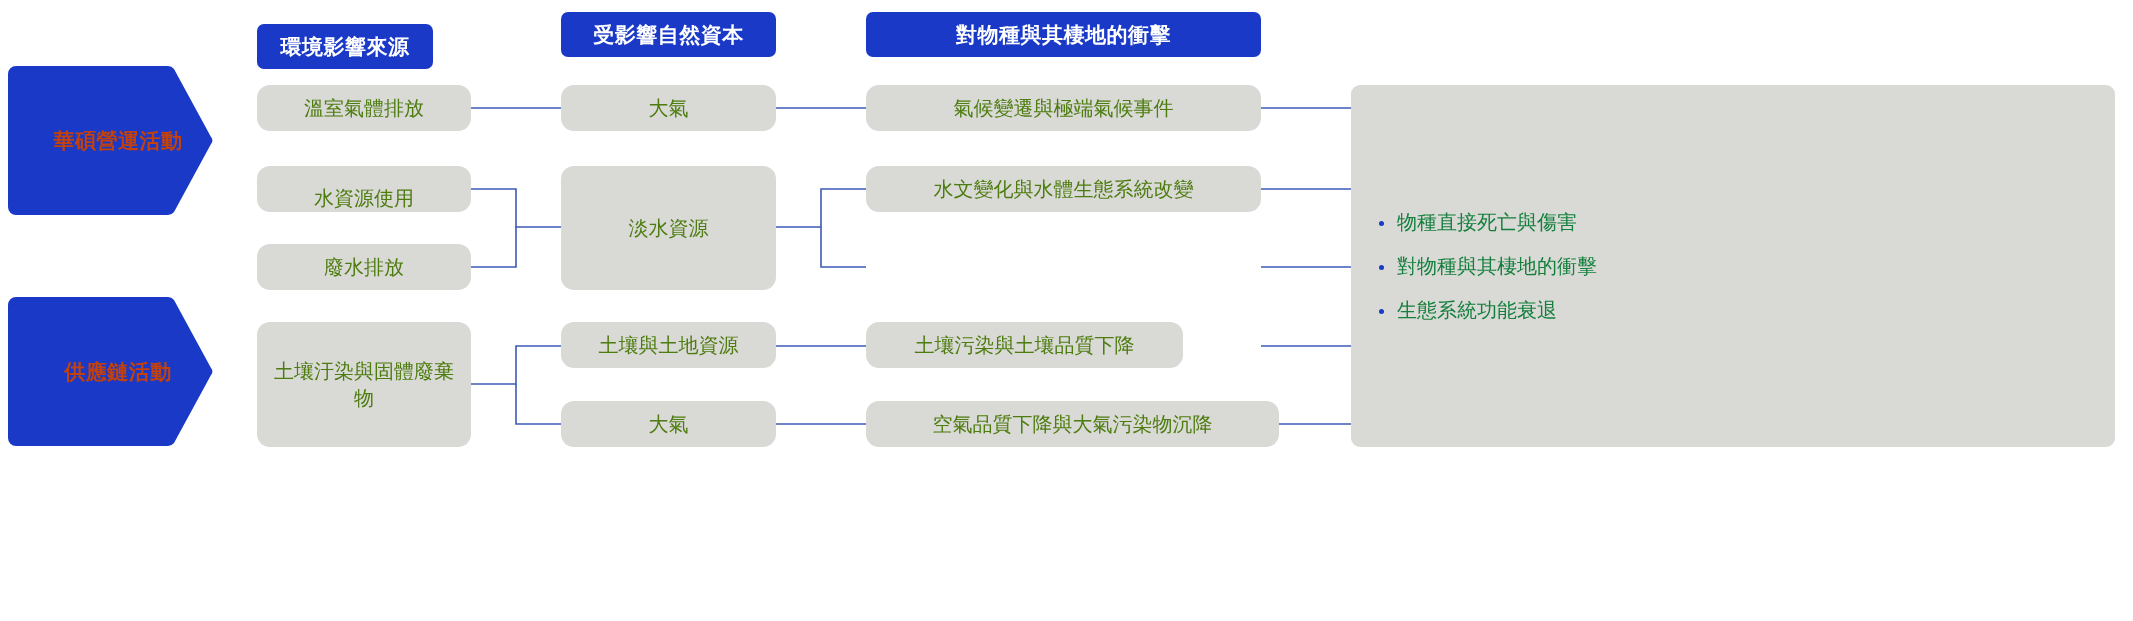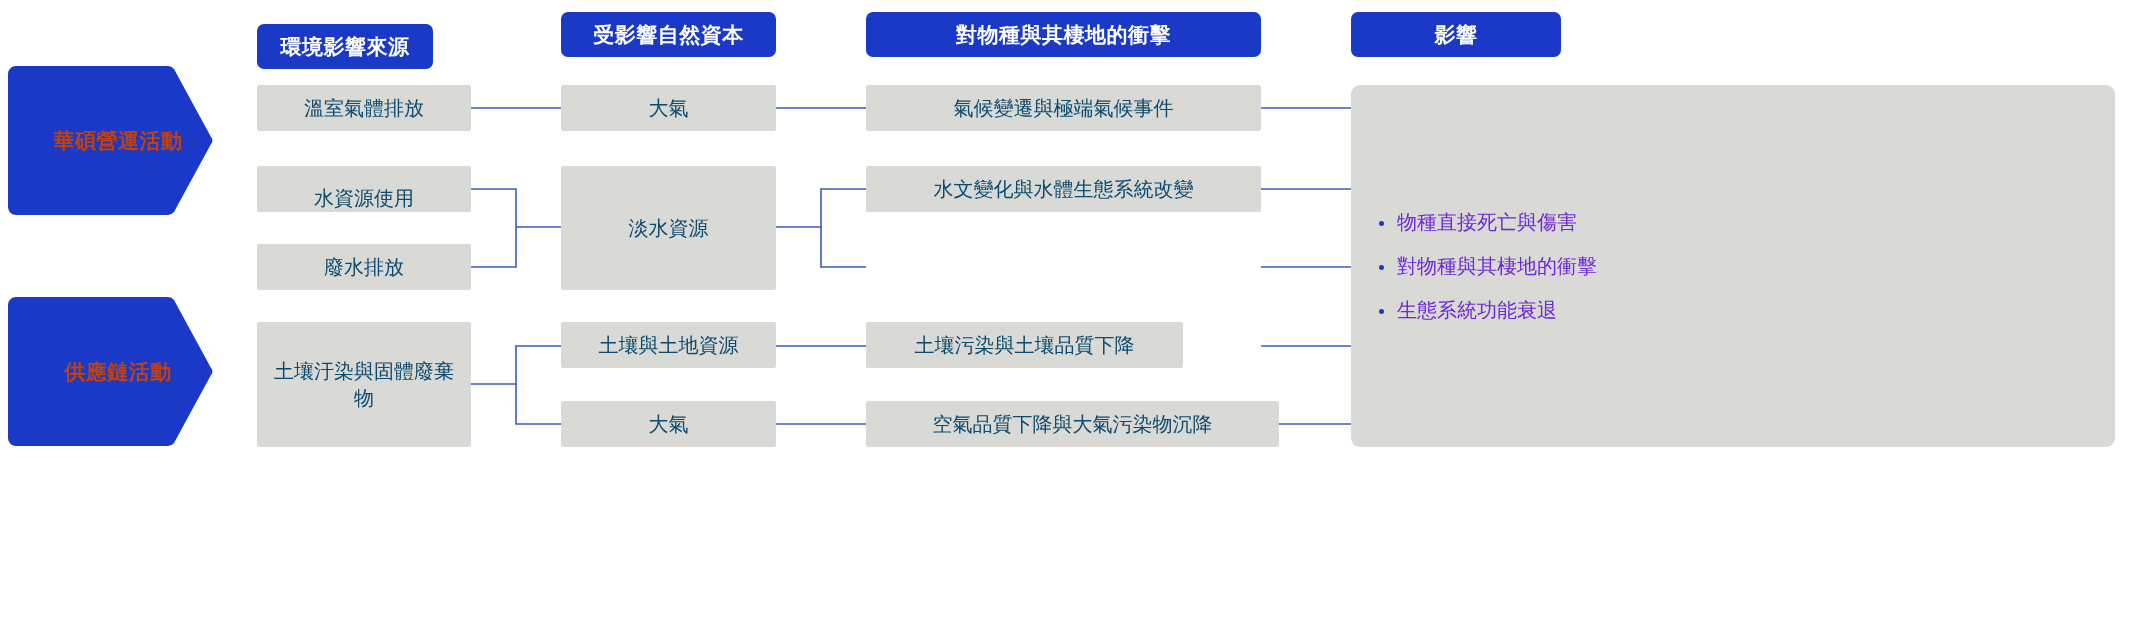--- a/index.html
+++ b/index.html
@@ -5,44 +5,44 @@
   html,body{margin:0;padding:0;background:#ffffff;}
   body{width:2133px;height:621px;font-family:"Liberation Sans","DejaVu Sans",sans-serif;}
   #stage{position:relative;width:2133px;height:621px;overflow:hidden;background:#fff;}
 
   .hdr{
     position:absolute;background:#1939c6;color:#ffffff;border-radius:7px;
     display:flex;align-items:center;justify-content:center;text-align:center;
     font-size:21px;font-weight:bold;letter-spacing:.5px;line-height:1.2;
   }
   .gbox{
-    position:absolute;background:#d9d9d6;border-radius:2px;
+    position:absolute;background:#d9d9d6;border-radius:13px;
     display:flex;align-items:center;justify-content:center;text-align:center;
-    color:#0c4a6e;font-size:20px;line-height:1.35;padding:0 10px;
+    color:#4d7c0f;font-size:20px;line-height:1.35;padding:0 10px;
     box-sizing:border-box;
   }
   .gbox.small{font-size:19px;}
 
   .chev{position:absolute;}
   .chev svg{display:block;}
   .chev .lbl{
     position:absolute;left:0;top:0;width:176px;height:100%;
     display:flex;align-items:center;justify-content:center;
     color:#c2410c;font-size:21px;font-weight:bold;letter-spacing:.5px;
     pointer-events:none;
     padding-left:22px;
   }
 
   .impactbox{
     position:absolute;background:#d9d9d6;border-radius:9px;
     display:flex;align-items:center;box-sizing:border-box;padding-left:24px;
   }
   .impactbox ul{margin:0;padding:0;list-style:none;}
   .impactbox li{
-    position:relative;padding-left:22px;color:#6d28d9;font-size:20px;
+    position:relative;padding-left:22px;color:#15803d;font-size:20px;
     line-height:1.0;margin:0 0 24px 0;
   }
   .impactbox li:last-child{margin-bottom:0;}
   .impactbox li:before{
     content:"";position:absolute;left:4px;top:9px;width:5px;height:5px;
     border-radius:50%;background:#1939c6;
   }
 
   #wires{position:absolute;left:0;top:0;width:2133px;height:621px;pointer-events:none;}
 </style>
@@ -79,23 +79,20 @@
   </svg>
 
   <div class="hdr" style="left:257px;top:24px;width:176px;height:45px;">
     <span>環境影響來源</span>
   </div>
   <div class="hdr" style="left:561px;top:12px;width:215px;height:45px;">
     <span>受影響自然資本</span>
   </div>
   <div class="hdr" style="left:866px;top:12px;width:395px;height:45px;">
     <span>對物種與其棲地的衝擊</span>
-  </div>
-  <div class="hdr" style="left:1351px;top:12px;width:210px;height:45px;">
-    <span>影響</span>
   </div>
 
   <div class="chev" style="left:8px;top:66px;width:205px;height:149px;">
     <svg width="205" height="149" viewBox="0 0 205 149" xmlns="http://www.w3.org/2000/svg">
       <path d="M8 0 H160 a8 8 0 0 1 6 3 L203 71 a5 5 0 0 1 0 7 L166 146 a8 8 0 0 1 -6 3 H8 a8 8 0 0 1 -8 -8 V8 a8 8 0 0 1 8 -8 Z" fill="#1939c6"></path>
     </svg>
     <span class="lbl">華碩營運活動</span>
   </div>
 
   <div class="chev" style="left:8px;top:297px;width:205px;height:149px;">

